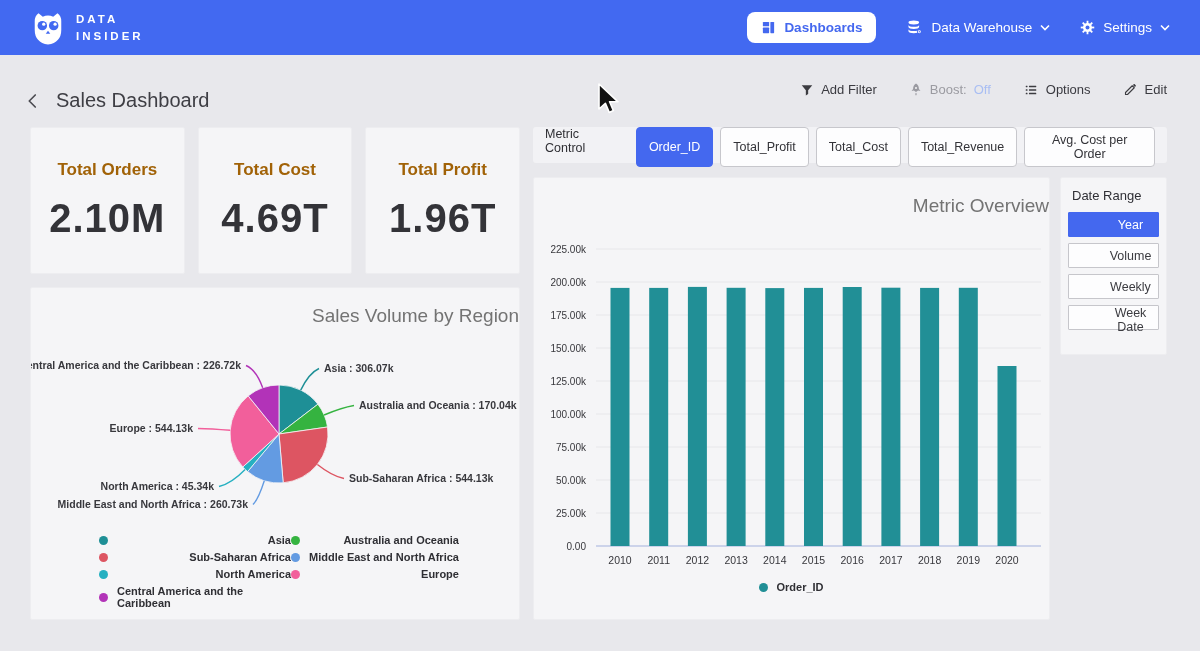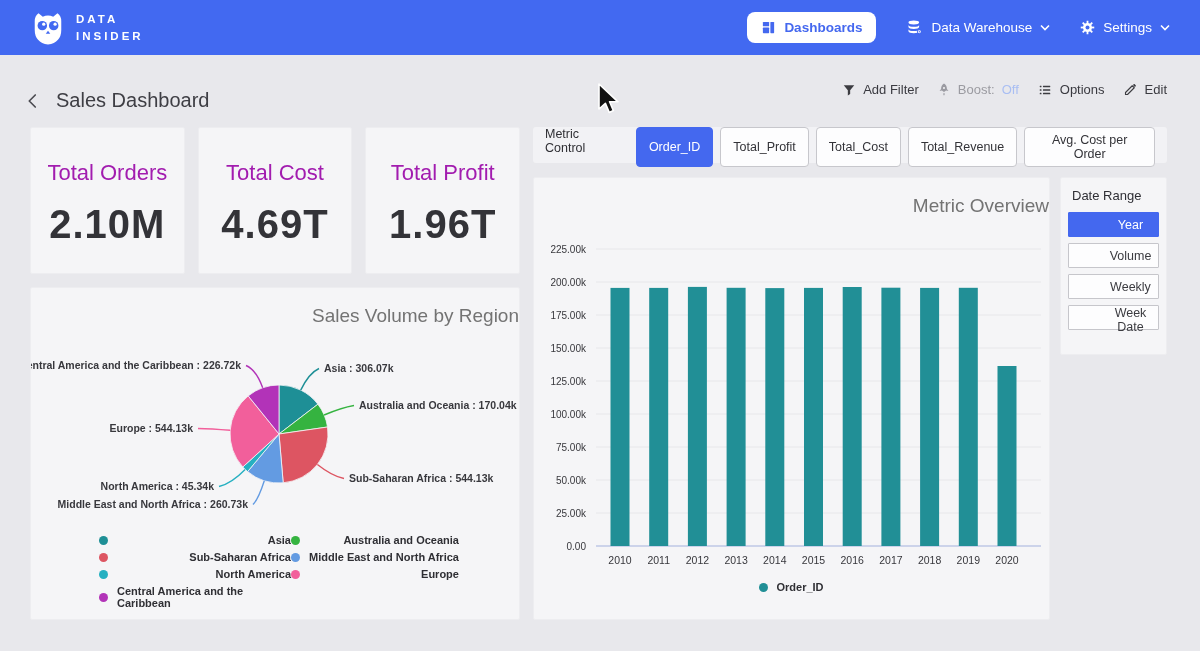--- a/index.html
+++ b/index.html
@@ -17,31 +17,31 @@
   .nav-pill { display:flex; align-items:center; gap:8px; background:#fff; border:none;
               border-radius:8px; padding:8px 14px; color:#4468ef; font-size:13.5px;
               font-weight:700; cursor:pointer; font-family:inherit; }
   .nav-item { display:flex; align-items:center; gap:8px; color:#fff; font-size:13.5px;
               font-weight:500; cursor:pointer; }
 
   
   .page-header { position:absolute; left:22px; top:76px; display:flex; align-items:center; gap:12px;margin-top:13px; }
   .back-btn { background:none; border:none; cursor:pointer; padding:2px; display:flex; }
   .page-title { font-size:20px; font-weight:500; color:#3e3e44; }
-  .header-actions { position:absolute; right:33px; top:82px; display:flex; align-items:center; gap:18px; }
+  .header-actions { position:absolute; right:33px; top:82px; display:flex; align-items:center; gap:32px; }
   .h-action { display:flex; align-items:center; gap:7px; font-size:13px; font-weight:500;
               color:#3a3a40; cursor:pointer; }
   .h-action.muted { color:#9b9ba1; }
   .boost-off { color:#a9bef3; }
 
   
   .card { background:#f5f5f7; border:1px solid #ededf0; border-radius:2px; }
   .kpi-row { position:absolute; left:30px; top:127px; width:490px; display:flex; gap:13px; }
   .kpi-card { flex:1; height:147px; text-align:center; padding-top:32px; }
-  .kpi-label { font-size:22px; font-weight:400; color:#a21caf; }
+  .kpi-label { font-size:17px; font-weight:700; color:#a16207; }
   .kpi-value { font-size:40px; font-weight:700; color:#333338; margin-top:16px; letter-spacing:1px; }
 
   
   .pie-card { position:absolute; left:30px; top:287px; width:490px; height:333px; }
   .chart-title { text-align:right; font-size:19px; font-weight:500; color:#737373; margin-top:17px; }
   #pie-svg { position:absolute; left:0; top:50px; }
   .pie-legend { position:absolute; left:68px; top:246px; display:grid;
                 grid-template-columns:192px auto; row-gap:5px; }
   .legend-item { display:flex; align-items:center; gap:9px; font-size:11px; font-weight:700; color:#2f2f34;justify-content:space-between; }
   .legend-dot { width:9px; height:9px; border-radius:50%; flex:0 0 9px; }

